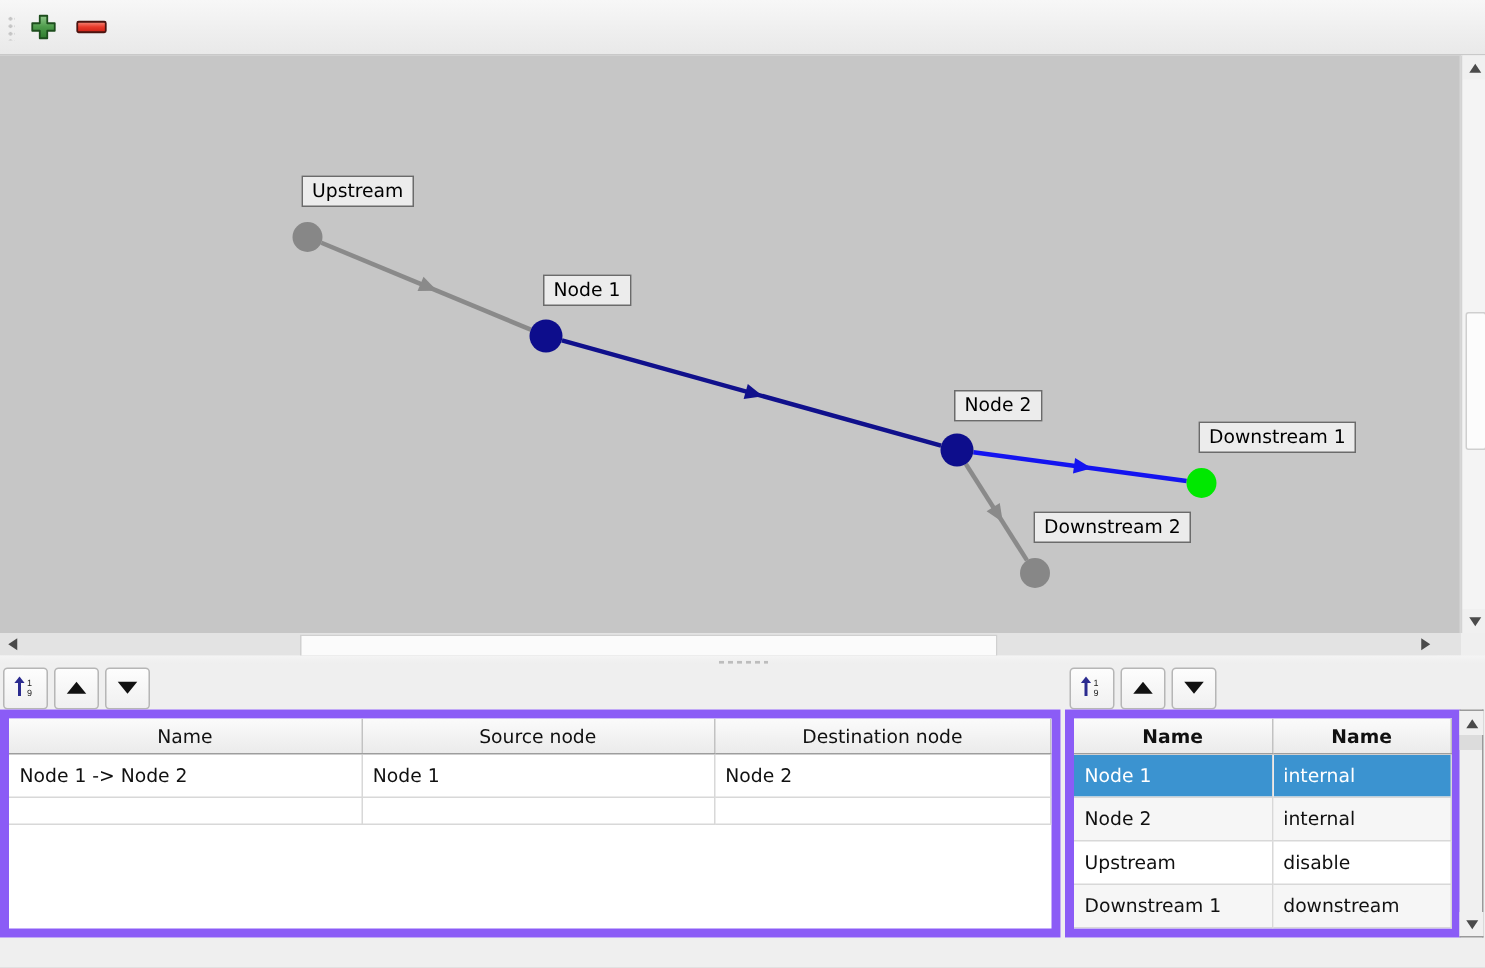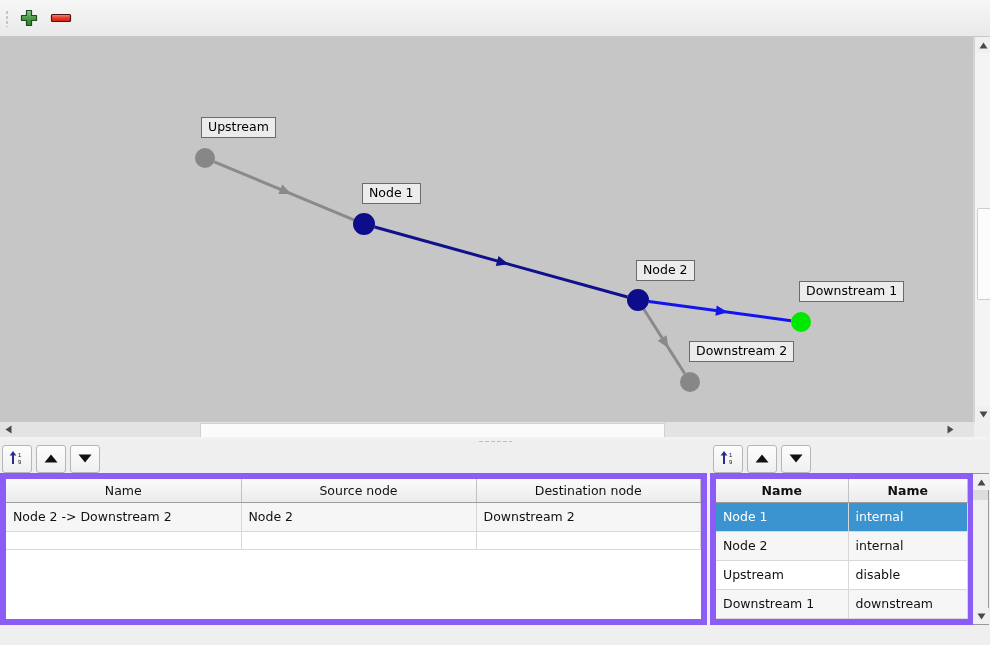--- a/index.html
+++ b/index.html
@@ -235,24 +235,24 @@
               <col>
             </colgroup>
           <thead>
               <tr id="links-head">
                 <th>Name</th>
                 <th>Source node</th>
                 <th>Destination node</th>
               </tr>
             </thead>
           <tbody id="links-body">
-              <tr class="even">
-                <td>Node 2 -&gt; Downstream 2</td>
+              <tr class="odd">
+                <td>Node 1 -&gt; Node 2</td>
+                <td>Node 1</td>
                 <td>Node 2</td>
-                <td>Downstream 2</td>
               </tr>
               <tr class="filler">
                 <td></td>
                 <td></td>
                 <td></td>
               </tr>
             </tbody>
         </table>
       </div>
     </div>

